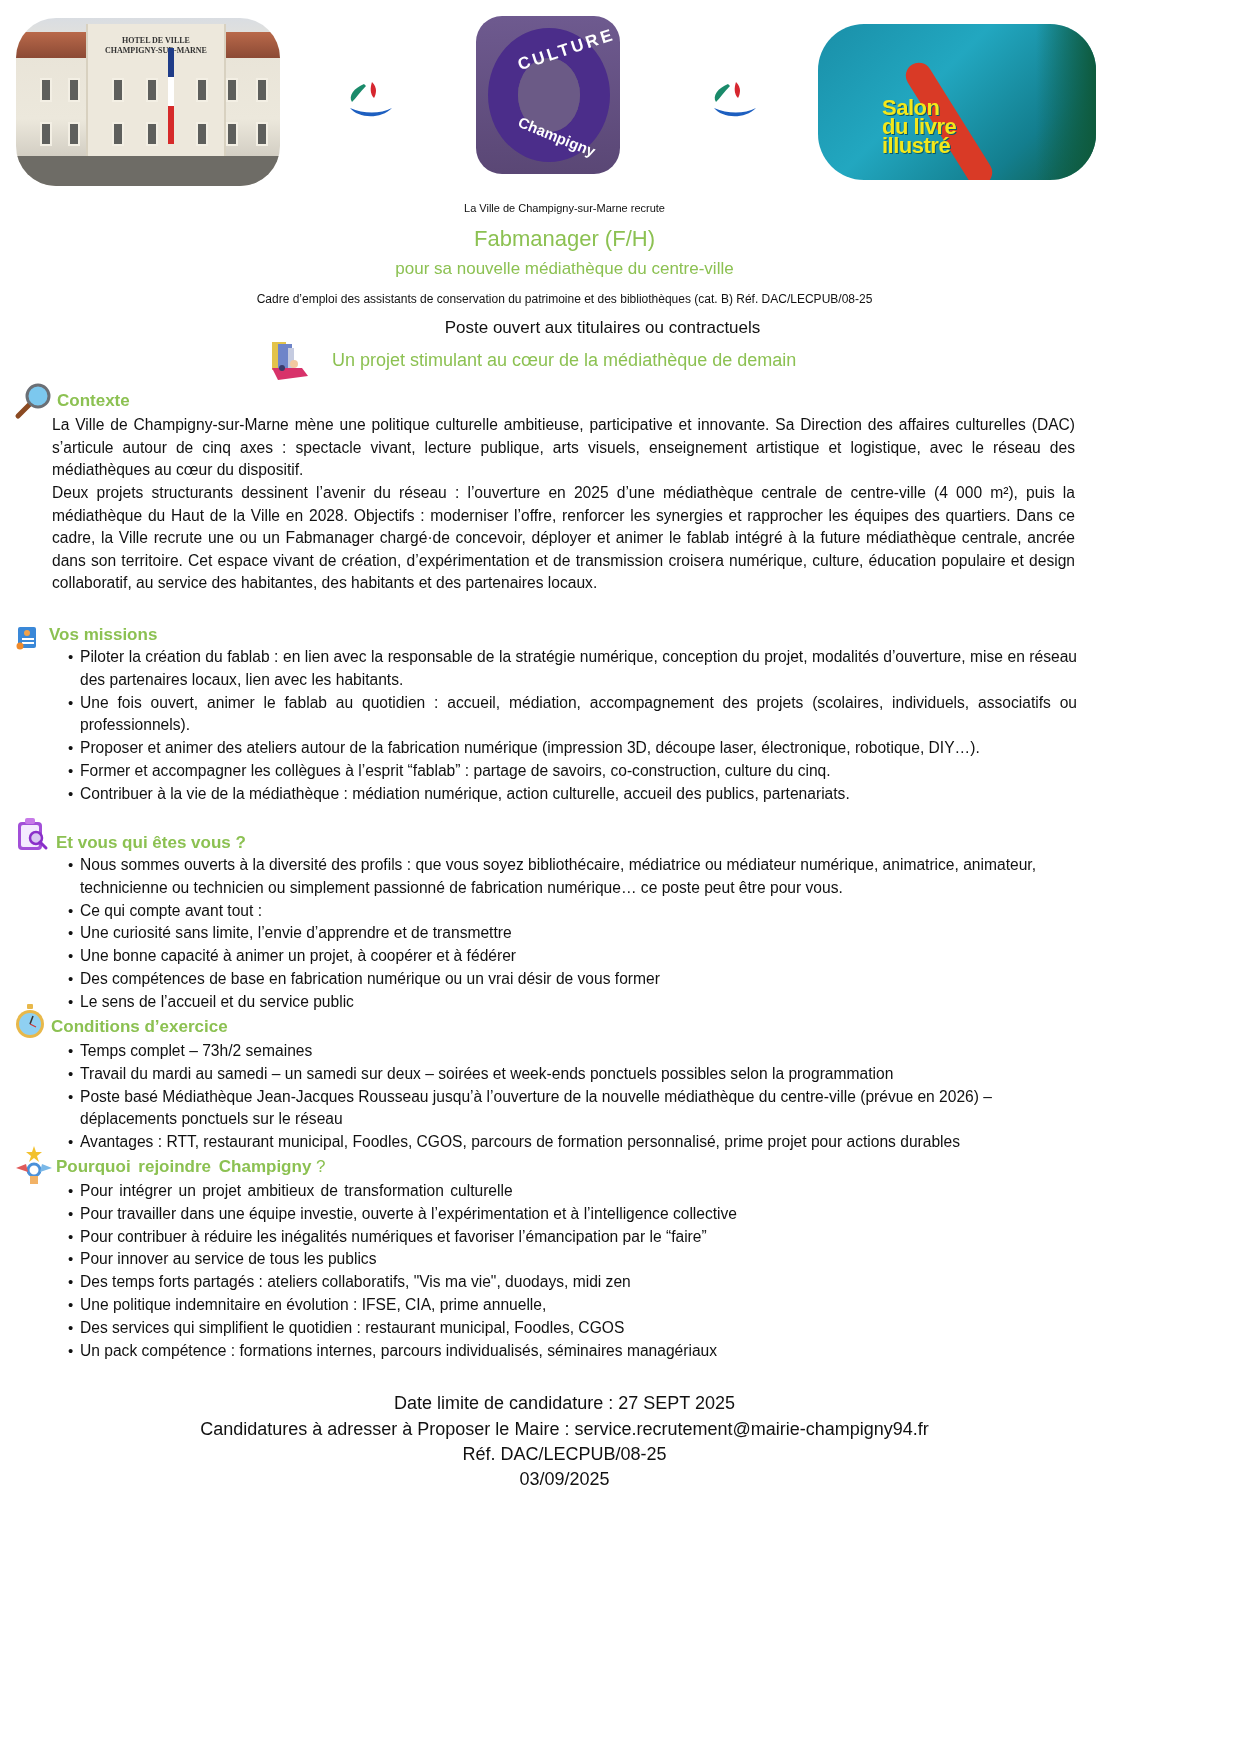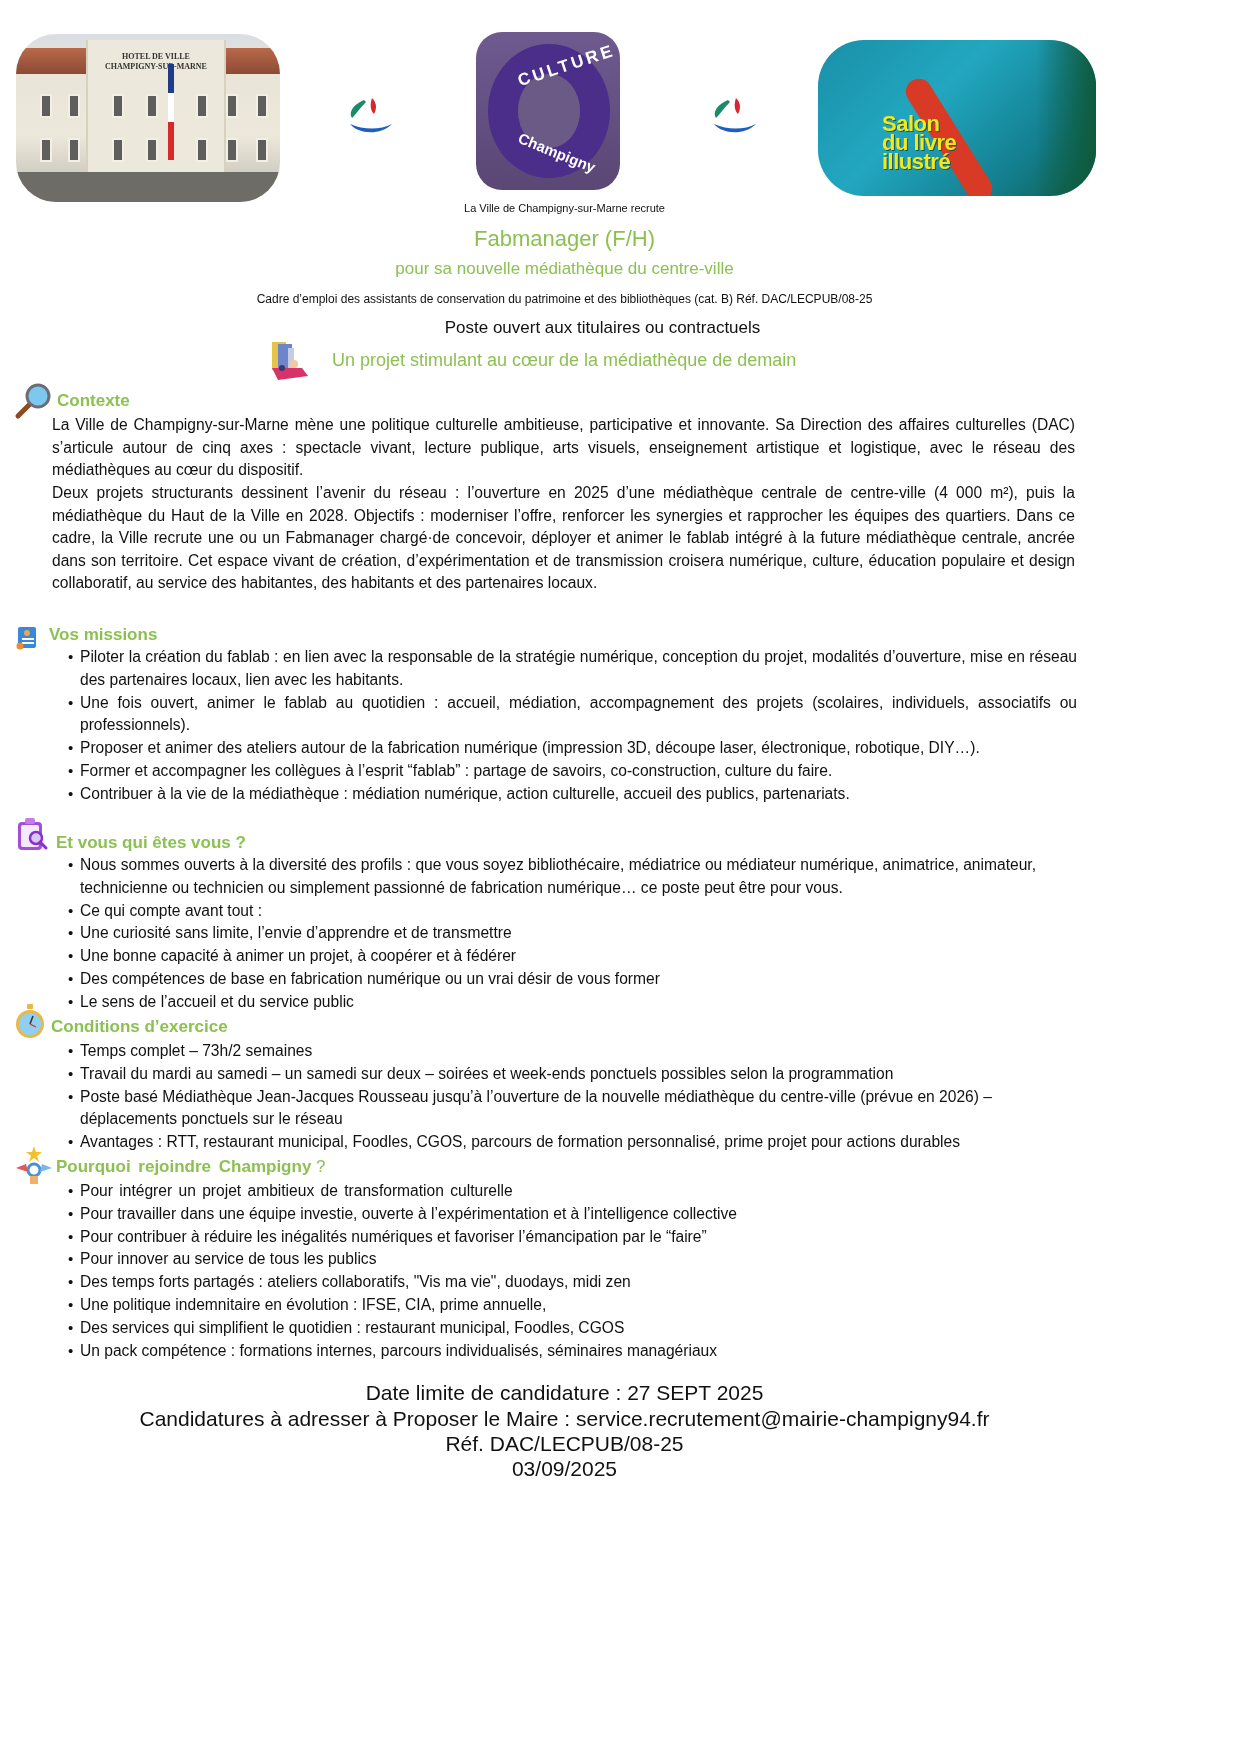--- a/index.html
+++ b/index.html
@@ -1,20 +1,20 @@
 <!DOCTYPE html>
 <html><head>
 <meta charset="utf-8">
 <style>
   * { box-sizing: border-box; margin: 0; padding: 0; }
   html, body { width: 1241px; height: 1756px; background: #ffffff; }
   body { font-family: "Liberation Sans", sans-serif; color: #111111; position: relative; overflow: hidden; }
 
   
-  .header-row { position: absolute; top: 0; left: 0; width: 1241px; height: 210px; margin-top: 16px; }
+  .header-row { position: absolute; top: 0; left: 0; width: 1241px; height: 210px; }
   .photo-hotel { position: absolute; left: 16px; top: 18px; width: 264px; height: 168px; border-radius: 40px; overflow: hidden;
     background: linear-gradient(180deg, #d9dde2 0%, #e9e4d8 20%, #ece8dc 60%, #bfbab0 100%); }
   .photo-hotel .roof { position: absolute; left: 0; top: 14px; width: 100%; height: 26px; background: linear-gradient(180deg,#b9694a,#8c4a35); }
   .photo-hotel .facade { position: absolute; left: 70px; top: 6px; width: 140px; height: 150px; background: #ede8dc; border-left: 2px solid #d8d1c0; border-right: 2px solid #d8d1c0; }
   .photo-hotel .sign { position: absolute; left: 74px; top: 18px; width: 132px; text-align: center; font-family: "Liberation Serif", serif; font-size: 8px; font-weight: bold; color: #333; line-height: 10px; }
   .photo-hotel .win { position: absolute; width: 12px; height: 24px; background: #5e5f5c; border: 2px solid #f3efe4; }
   .photo-hotel .flag { position: absolute; left: 152px; top: 30px; width: 6px; height: 96px; background: linear-gradient(180deg,#1f3c88 0 30%, #ffffff 30% 60%, #d62a2a 60% 100%); }
   .photo-hotel .ground { position: absolute; left: 0; bottom: 0; width: 100%; height: 30px; background: #6e6c66; }
 
   .logo-swoosh { position: absolute; width: 52px; height: 44px; }
@@ -42,21 +42,21 @@
 
   
   .section-head { position: absolute; font-weight: bold; font-size: 17px; color: #8cc152; }
   .section-icon { position: absolute; }
   .para { position: absolute; left: 52px; width: 1023px; font-size: 15.6px; line-height: 22.5px; text-align: justify; }
   .bullets { position: absolute; left: 80px; width: 997px; font-size: 15.6px; line-height: 22.8px; list-style: none; }
   .bullets li { position: relative; padding-left: 0; }
   .bullets li::before { content: "\2022"; position: absolute; left: -12px; top: 0; font-size: 15px; }
   .bullets li.just { text-align: justify; }
 
-  .footer-line { position: absolute; left: 0; width: 1129px; text-align: center; font-size: 21px; }
+  .footer-line { position: absolute; left: 0; width: 1129px; text-align: center; font-size: 18px; margin-top: 12px; }
 </style>
 </head>
 <body>
 
 <div class="header-row">
   <div class="photo-hotel">
     <div class="roof"></div>
     <div class="facade"></div>
     <div class="sign">
       <div>HOTEL DE VILLE</div>
@@ -139,21 +139,21 @@
   <rect x="6" y="12" width="12" height="2" fill="#ffffff"></rect>
   <rect x="6" y="16" width="12" height="2" fill="#ffffff"></rect>
   <circle cx="11" cy="7" r="3" fill="#f2a24a"></circle>
   <circle cx="4" cy="20" r="3.5" fill="#f08a2a"></circle>
 </svg>
 <div class="section-head" style="left:49px;top:625px">Vos missions</div>
 <ul class="bullets" style="top:646px">
   <li class="just">Piloter la création du fablab : en lien avec la responsable de la stratégie numérique, conception du projet, modalités d’ouverture, mise en réseau des partenaires locaux, lien avec les habitants.</li>
   <li class="just">Une fois ouvert, animer le fablab au quotidien : accueil, médiation, accompagnement des projets (scolaires, individuels, associatifs ou professionnels).</li>
   <li class="just">Proposer et animer des ateliers autour de la fabrication numérique (impression 3D, découpe laser, électronique, robotique, DIY…).</li>
-  <li>Former et accompagner les collègues à l’esprit “fablab” : partage de savoirs, co-construction, culture du faire.</li>
+  <li>Former et accompagner les collègues à l’esprit “fablab” : partage de savoirs, co-construction, culture du cinq.</li>
   <li>Contribuer à la vie de la médiathèque : médiation numérique, action culturelle, accueil des publics, partenariats.</li>
 </ul>
 
 <svg class="section-icon" style="left:16px;top:816px;width:36px;height:38px" viewBox="0 0 36 38">
   <rect x="2" y="6" width="24" height="28" rx="4" fill="#a24fd8"></rect>
   <rect x="5" y="9" width="18" height="22" rx="2" fill="#f4eaff"></rect>
   <rect x="9" y="2" width="10" height="6" rx="2" fill="#c77ae8"></rect>
   <circle cx="20" cy="22" r="6" fill="#d9c8f2" stroke="#8a2fc9" stroke-width="2.5"></circle>
   <line x1="24" y1="26" x2="30" y2="32" stroke="#8a2fc9" stroke-width="3" stroke-linecap="round"></line>
 </svg>

